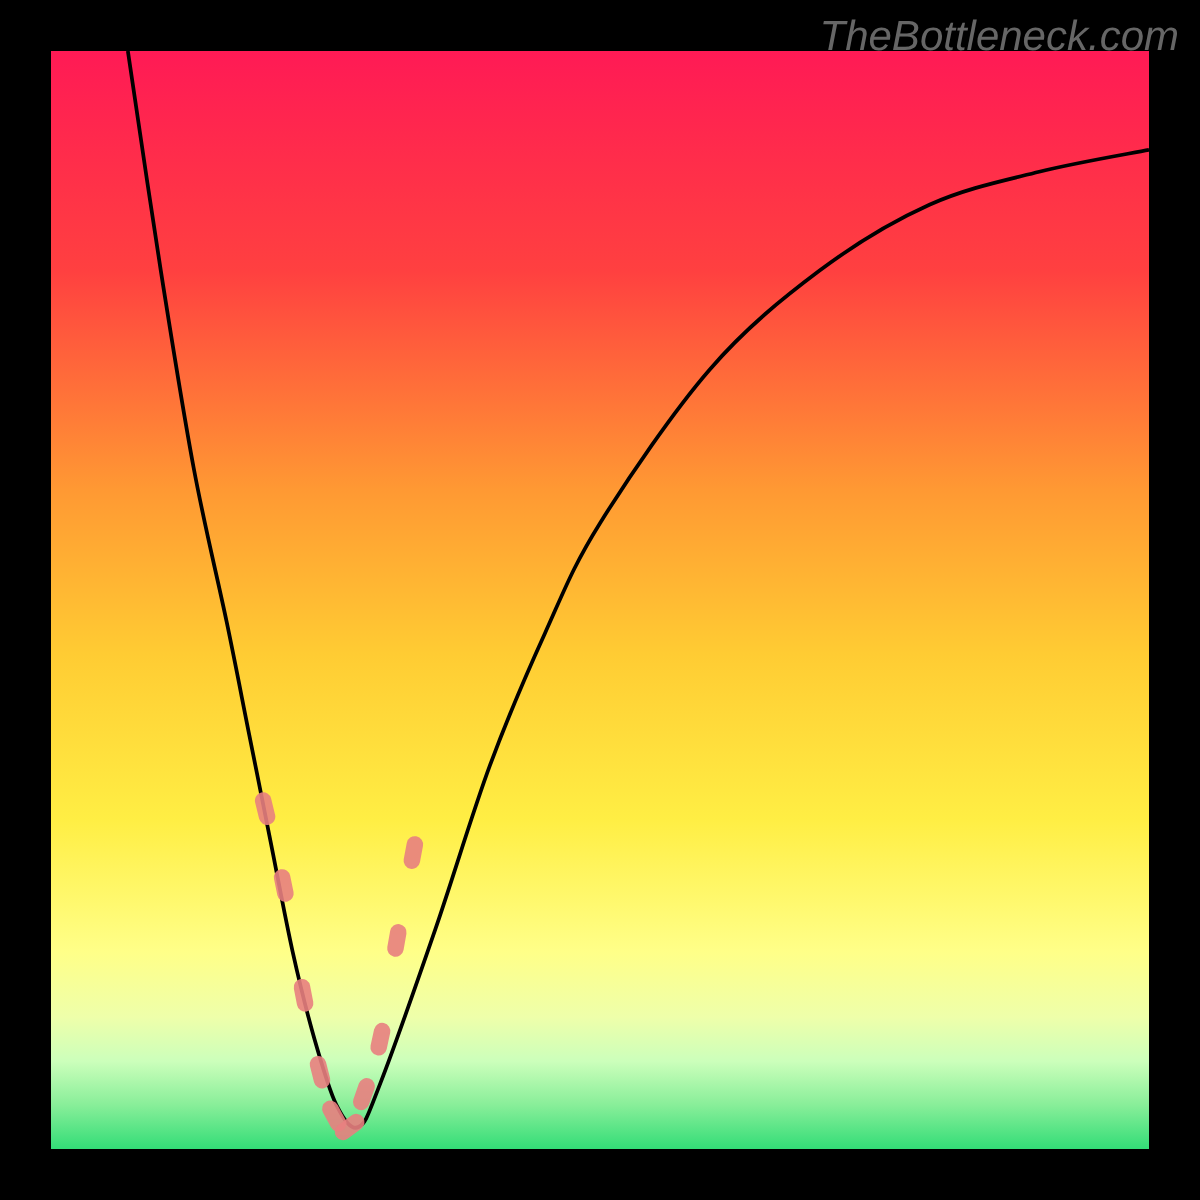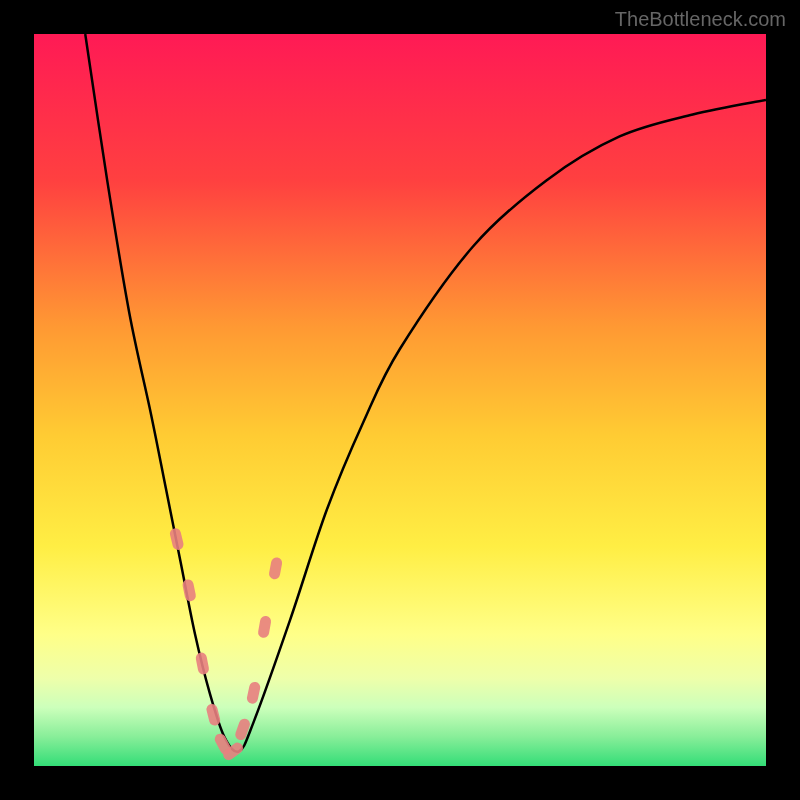--- a/index.html
+++ b/index.html
@@ -13,23 +13,24 @@
       background: #000;
       position: relative;
       overflow: hidden;
     }
     .watermark {
       position: absolute;
       top: 8px;
       right: 14px;
       color: #666;
       font-family: Arial, sans-serif;
-      font-size: 20px;
+      font-size: 28px;
       font-weight: 500;
       z-index: 10;
+      font-style: italic;
     }
     .chart-area {
       position: absolute;
       top: 34px;
       left: 34px;
       width: 732px;
       height: 732px;
     }
     .gradient-bg {
       position: absolute;

